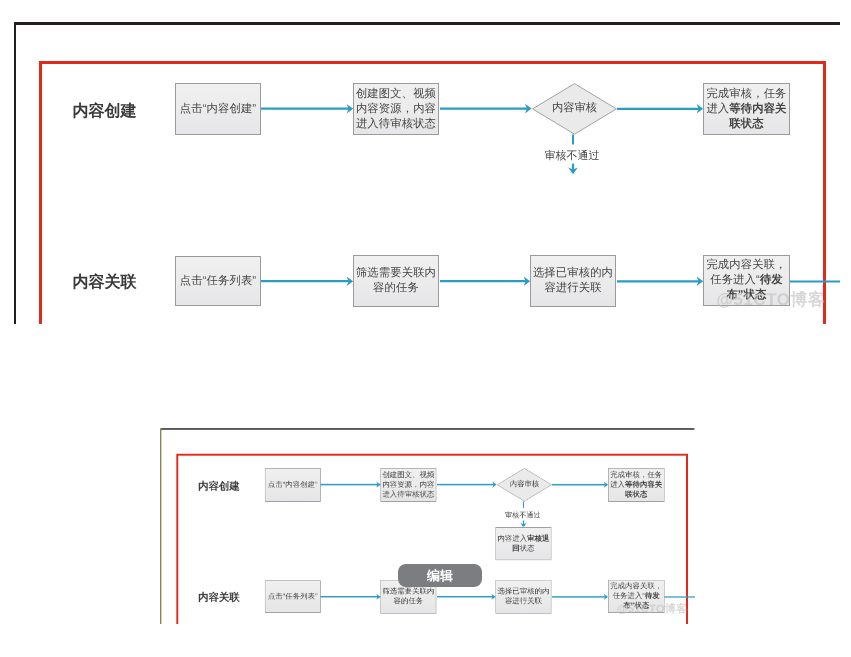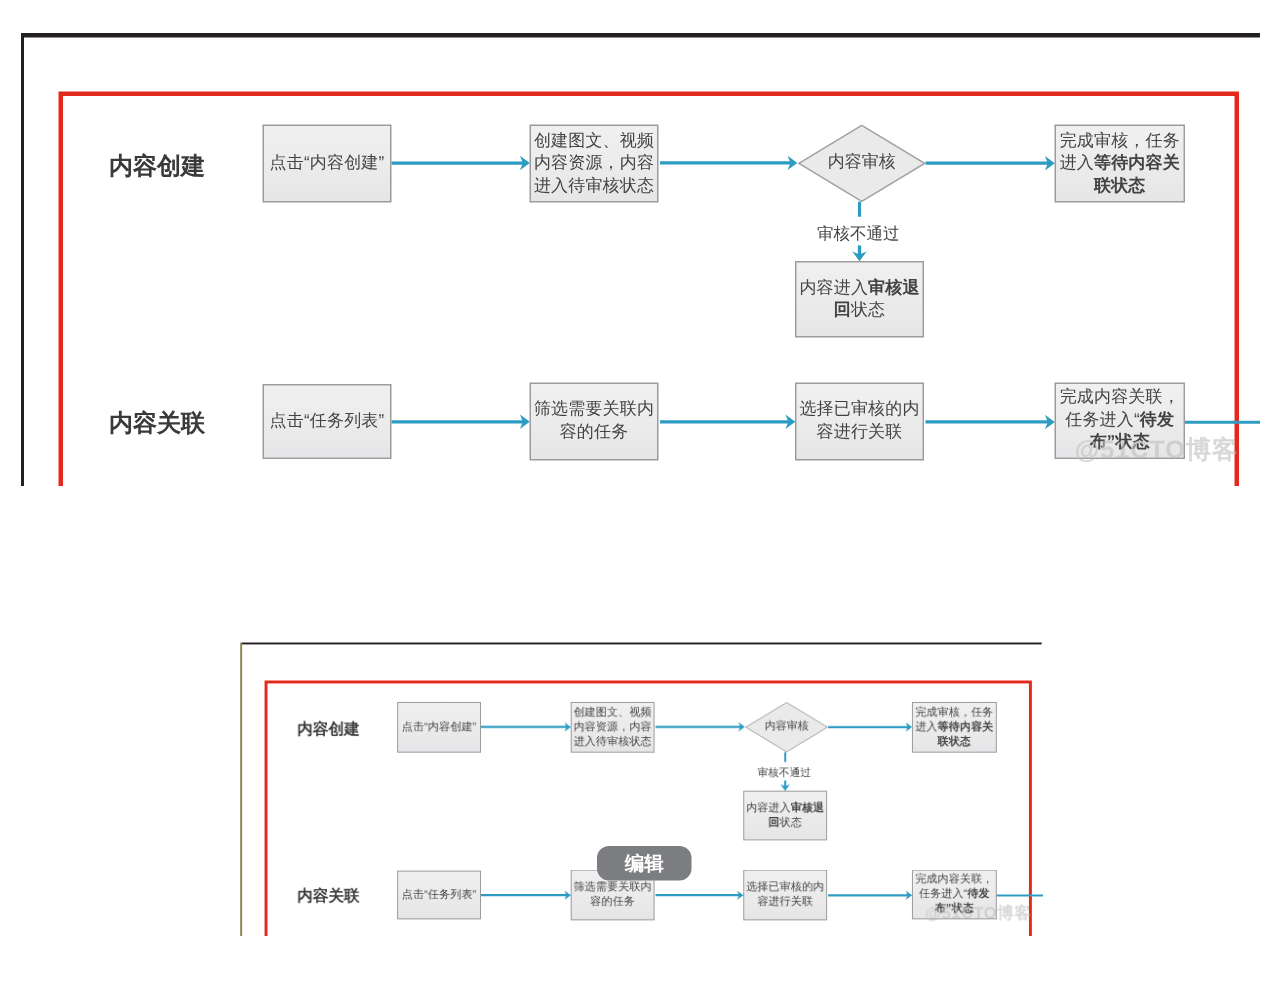--- a/index.html
+++ b/index.html
@@ -43,21 +43,21 @@
   .rowlabel{position:absolute;font-weight:bold;color:#3a3a3a;white-space:nowrap;
             font-size:16px;line-height:16px;}
   .edgelabel{position:absolute;left:544.6px;top:150.6px;color:#434343;
              white-space:nowrap;font-size:11px;line-height:11px;}
   .wm{position:absolute;left:716.5px;top:290px;color:rgba(192,192,192,.62);
       font-weight:bold;white-space:nowrap;font-size:16.8px;line-height:20px;
       letter-spacing:0.65px;}
 
   .edges{position:absolute;left:0;top:0;width:851px;height:330px;overflow:visible;}
 
-  .tooltip{position:absolute;left:398px;top:564px;width:63px;height:23px;
+  .tooltip{position:absolute;left:398px;top:564px;width:84px;height:23px;
            background:#7b7d80;color:#ffffff;border-radius:8px;
            display:flex;align-items:center;justify-content:center;font-size:13px;
            font-weight:bold;letter-spacing:0px;
            will-change:transform;backface-visibility:hidden;transform:translateZ(0);}
 
   
   .n1{left:175px;top:83px;width:86px;height:52px;}
   .n2{left:353px;top:83px;width:86px;height:52px;}
   .n3{left:532px;top:82.8px;width:85px;height:51.8px;}
   .n4{left:703px;top:83px;width:87px;height:52px;}
@@ -126,23 +126,20 @@
       <path d="M 42.5 0.6 L 84.4 25.9 L 42.5 51.2 L 0.6 25.9 Z" fill="#eaeaeb" stroke="#a2a2a2" stroke-width="1"></path>
     </svg>
     <div class="dlbl">
       <span>内容审核</span>
     </div>
   </div>
 
   <div class="node n4">
     <span class="lbl"><span class="">完成审核，任务</span><br><span class="">进入</span><span class="em">等待内容关</span><br><span class="em">联状态</span></span>
           </div>
-  <div class="node n5">
-    <span class="lbl"><span class="">内容进入</span><span class="em">审核退</span><br><span class="em">回</span><span class="">状态</span></span>
-          </div>
   <div class="node n6">
     <span class="lbl"><span class="">点击“任务列表”</span></span>
           </div>
   <div class="node n7">
     <span class="lbl"><span class="">筛选需要关联内</span><br><span class="">容的任务</span></span>
           </div>
   <div class="node n8">
     <span class="lbl"><span class="">选择已审核的内</span><br><span class="">容进行关联</span></span>
           </div>
   <div class="node n9">

